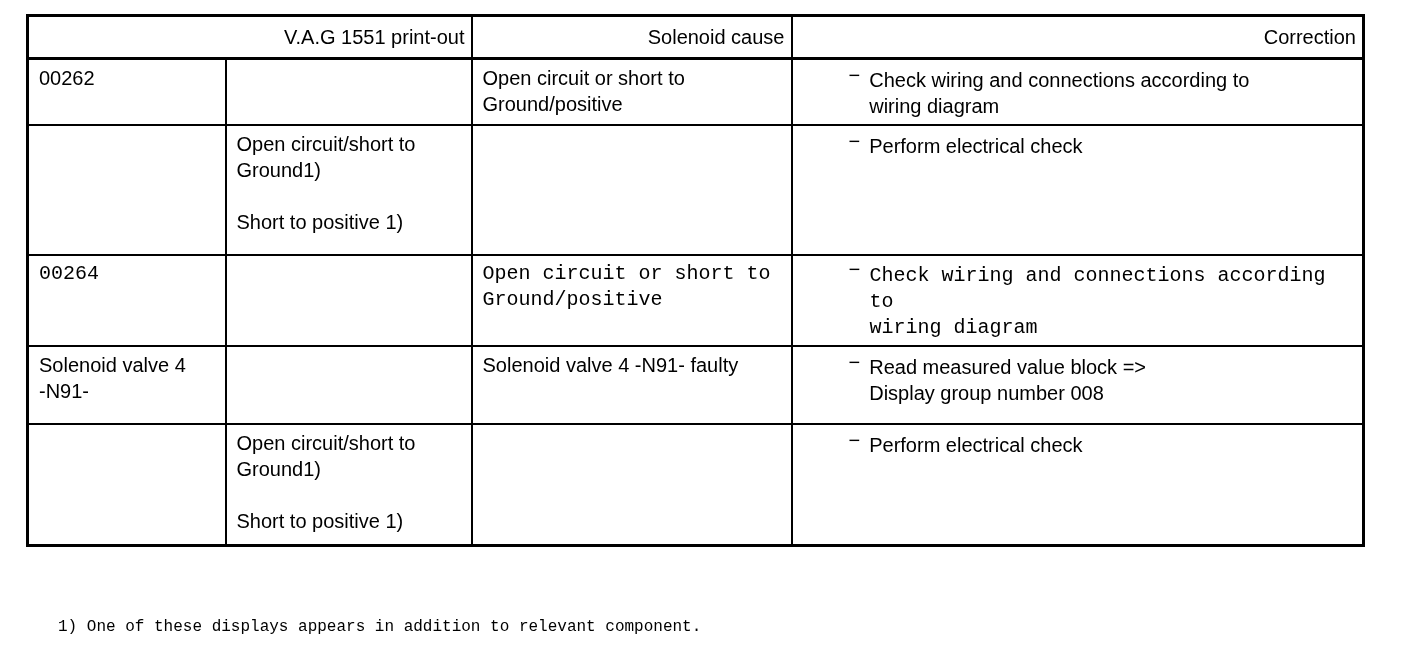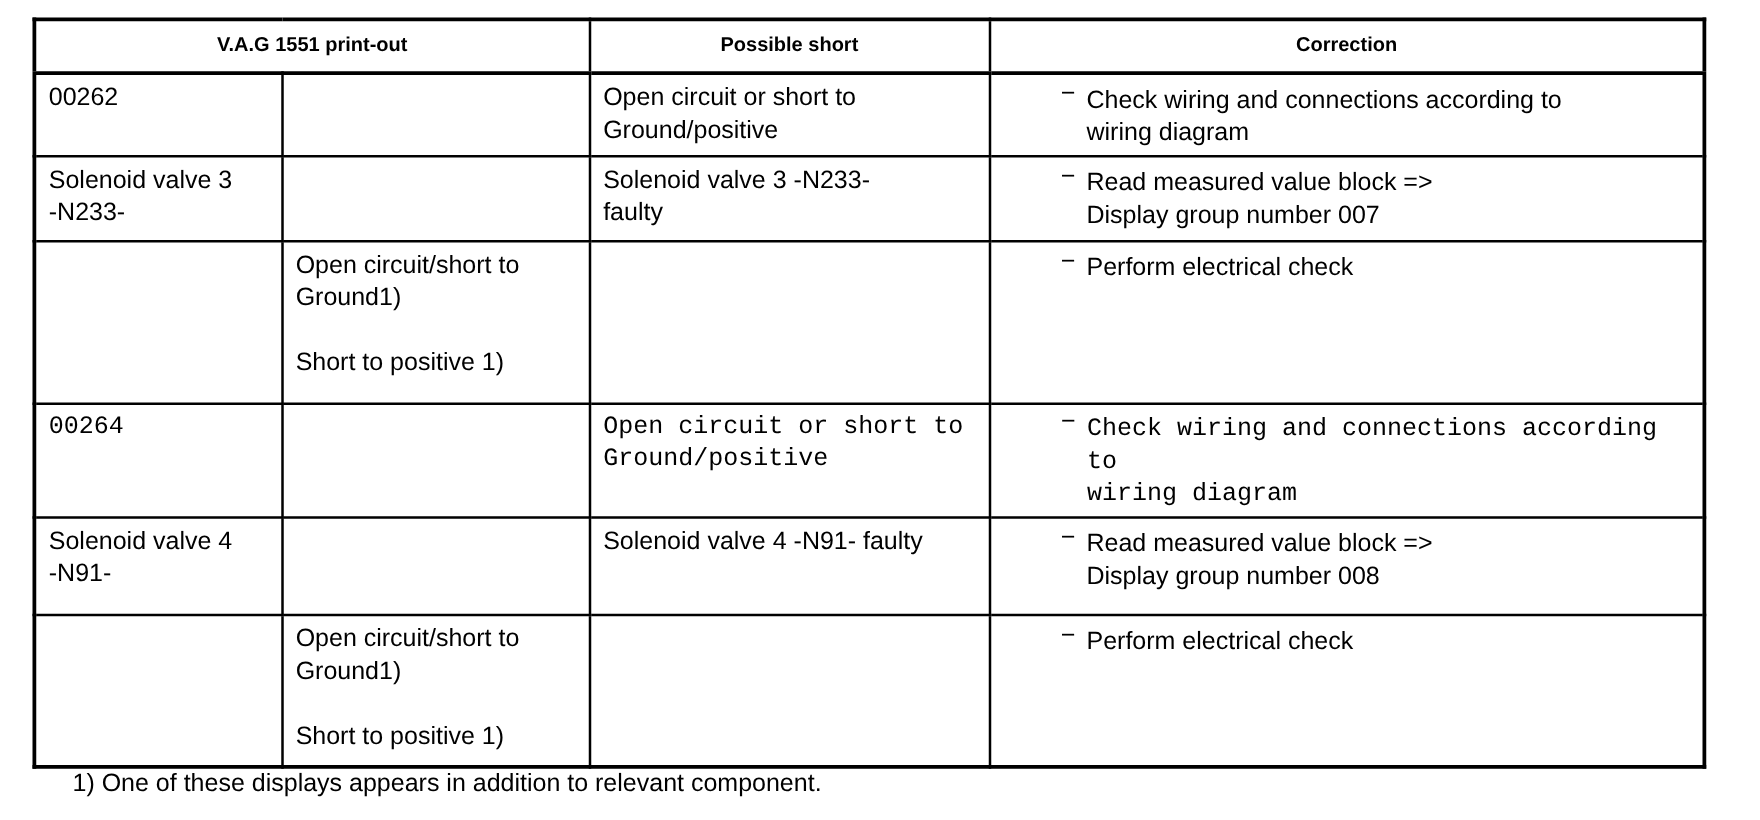--- a/index.html
+++ b/index.html
@@ -33,24 +33,24 @@
     vertical-align: top;
     font-size: 20px;
     line-height: 26px;
     overflow: hidden;
   }
   table.fault-table {
     border: 3px solid #000000;
   }
   table.fault-table th {
     border-bottom: 3px solid #000000;
-    font-size: 16px;
-    font-weight: bold;
+    font-size: 20px;
+    font-weight: normal;
     vertical-align: middle;
-    text-align: center;
+    text-align: right;
     padding: 4px 6px;
   }
   th.th-printout {
     text-align: left;
     padding-left: 14px;
   }
   tr.hdr      { height: 43px; }
   tr.row-0    { height: 66px; }
   tr.row-1    { height: 68px; }
   tr.row-2    { height: 130px; }
@@ -74,73 +74,60 @@
     transform: translateY(-5px);
     font-size: 20px;
   }
   .corr .ctext {
     white-space: pre-line;
   }
   .footnote {
     position: absolute;
     left: 58px;
     top: 614px;
-    font-size: 20px;
+    font-size: 16px;
     line-height: 26px;
     white-space: pre;
+    font-family: Liberation Mono, monospace;
   }
 </style>
 </head>
 <body>
 
 <div class="page">
 
   <table class="fault-table">
     <colgroup>
       <col style="width:198px">
       <col style="width:246px">
       <col style="width:320px">
       <col style="width:572px">
     </colgroup>
 
     <tbody>
         <tr class="hdr">
       <th colspan="2" class="th-printout">V.A.G 1551 print-out</th>
-      <th>Possible short</th>
+      <th>Solenoid cause</th>
       <th>Correction</th>
     </tr>
 
     <tr class="row-0">
       <td class="ca">00262</td>
       <td class="cb"></td>
       <td class="cc">Open circuit or short to
 Ground/positive</td>
       <td class="cd">
         <div class="corr">
           <span class="bullet">−</span>
           <span class="ctext">Check wiring and connections according to
 wiring diagram</span>
         </div>
       </td>
     </tr>
 
-    <tr class="row-1">
-      <td class="ca">Solenoid valve 3
--N233-</td>
-      <td class="cb"></td>
-      <td class="cc">Solenoid valve 3 -N233-
-faulty</td>
-      <td class="cd">
-        <div class="corr">
-          <span class="bullet">−</span>
-          <span class="ctext">Read measured value block =&gt;
-Display group number 007</span>
-        </div>
-      </td>
-    </tr>
 
     <tr class="row-2">
       <td class="ca"></td>
       <td class="cb">Open circuit/short to
 Ground1)
 
 Short to positive 1)</td>
       <td class="cc"></td>
       <td class="cd">
         <div class="corr">

